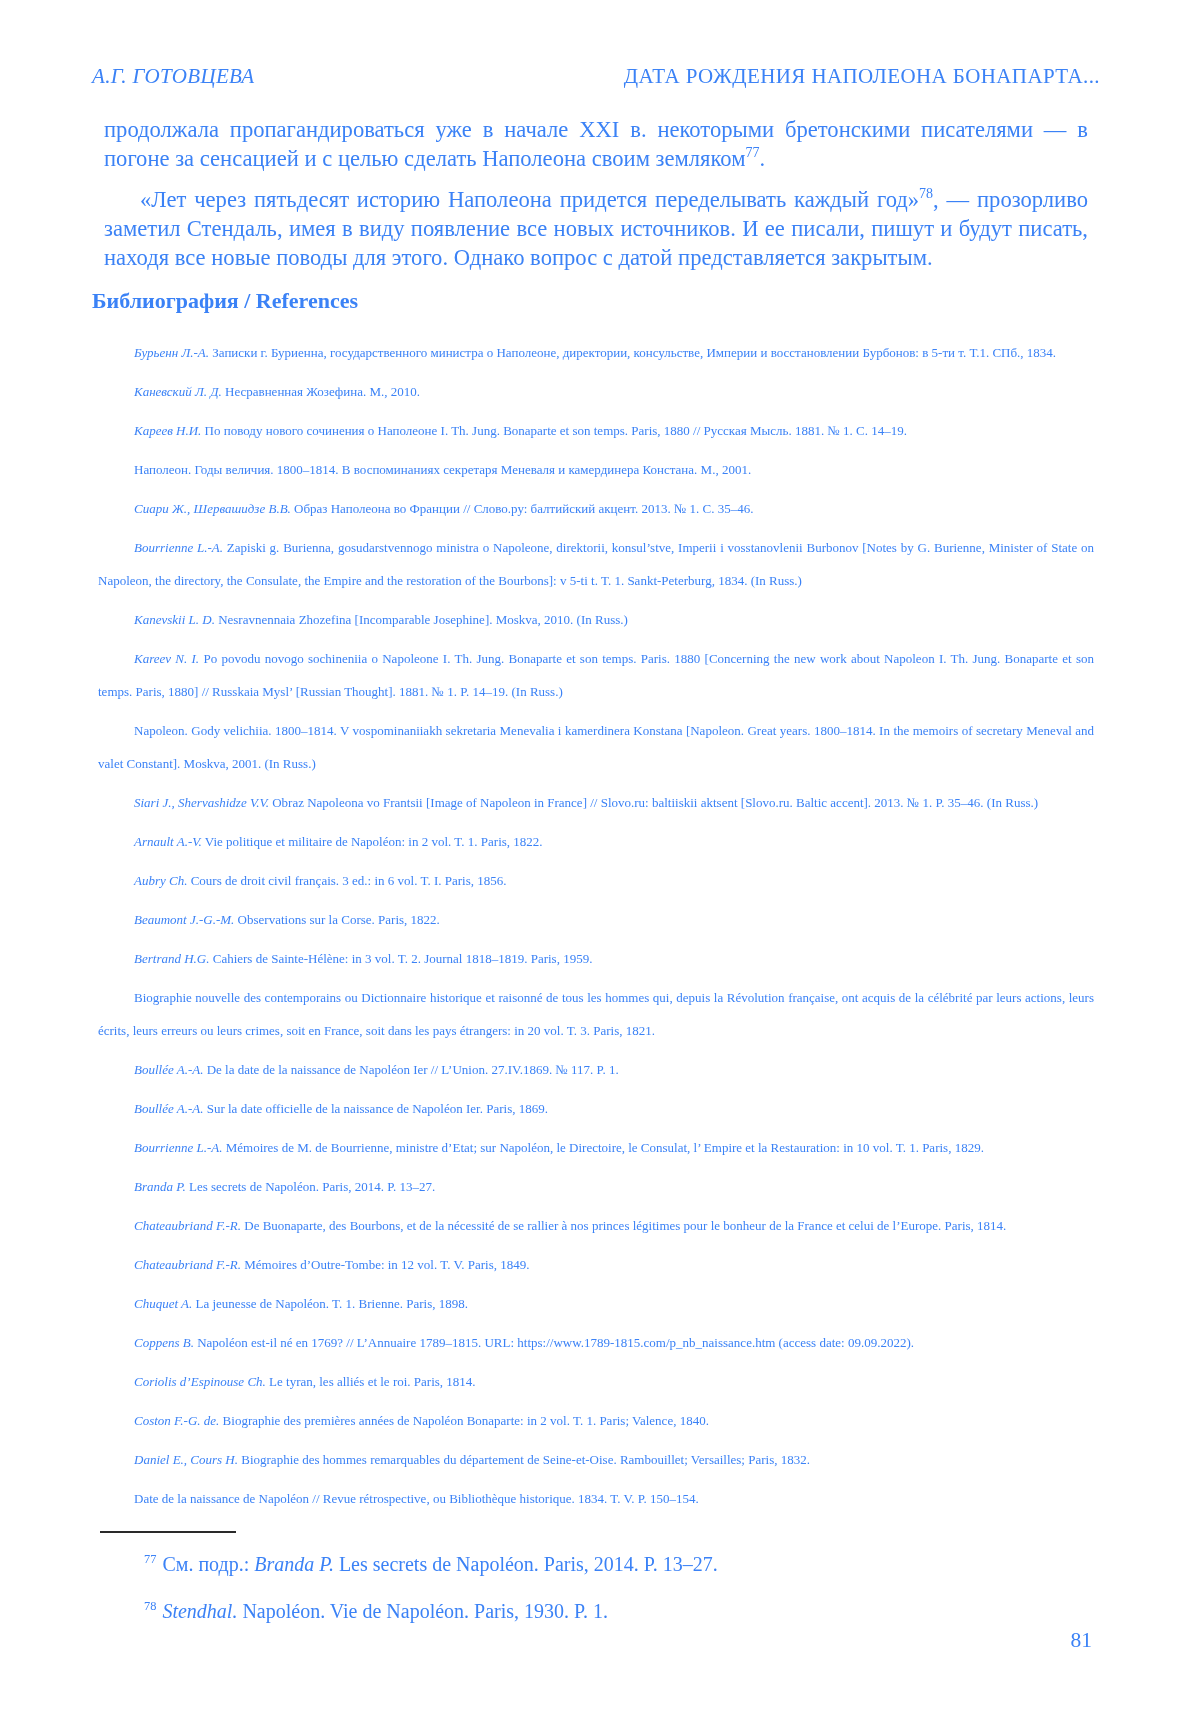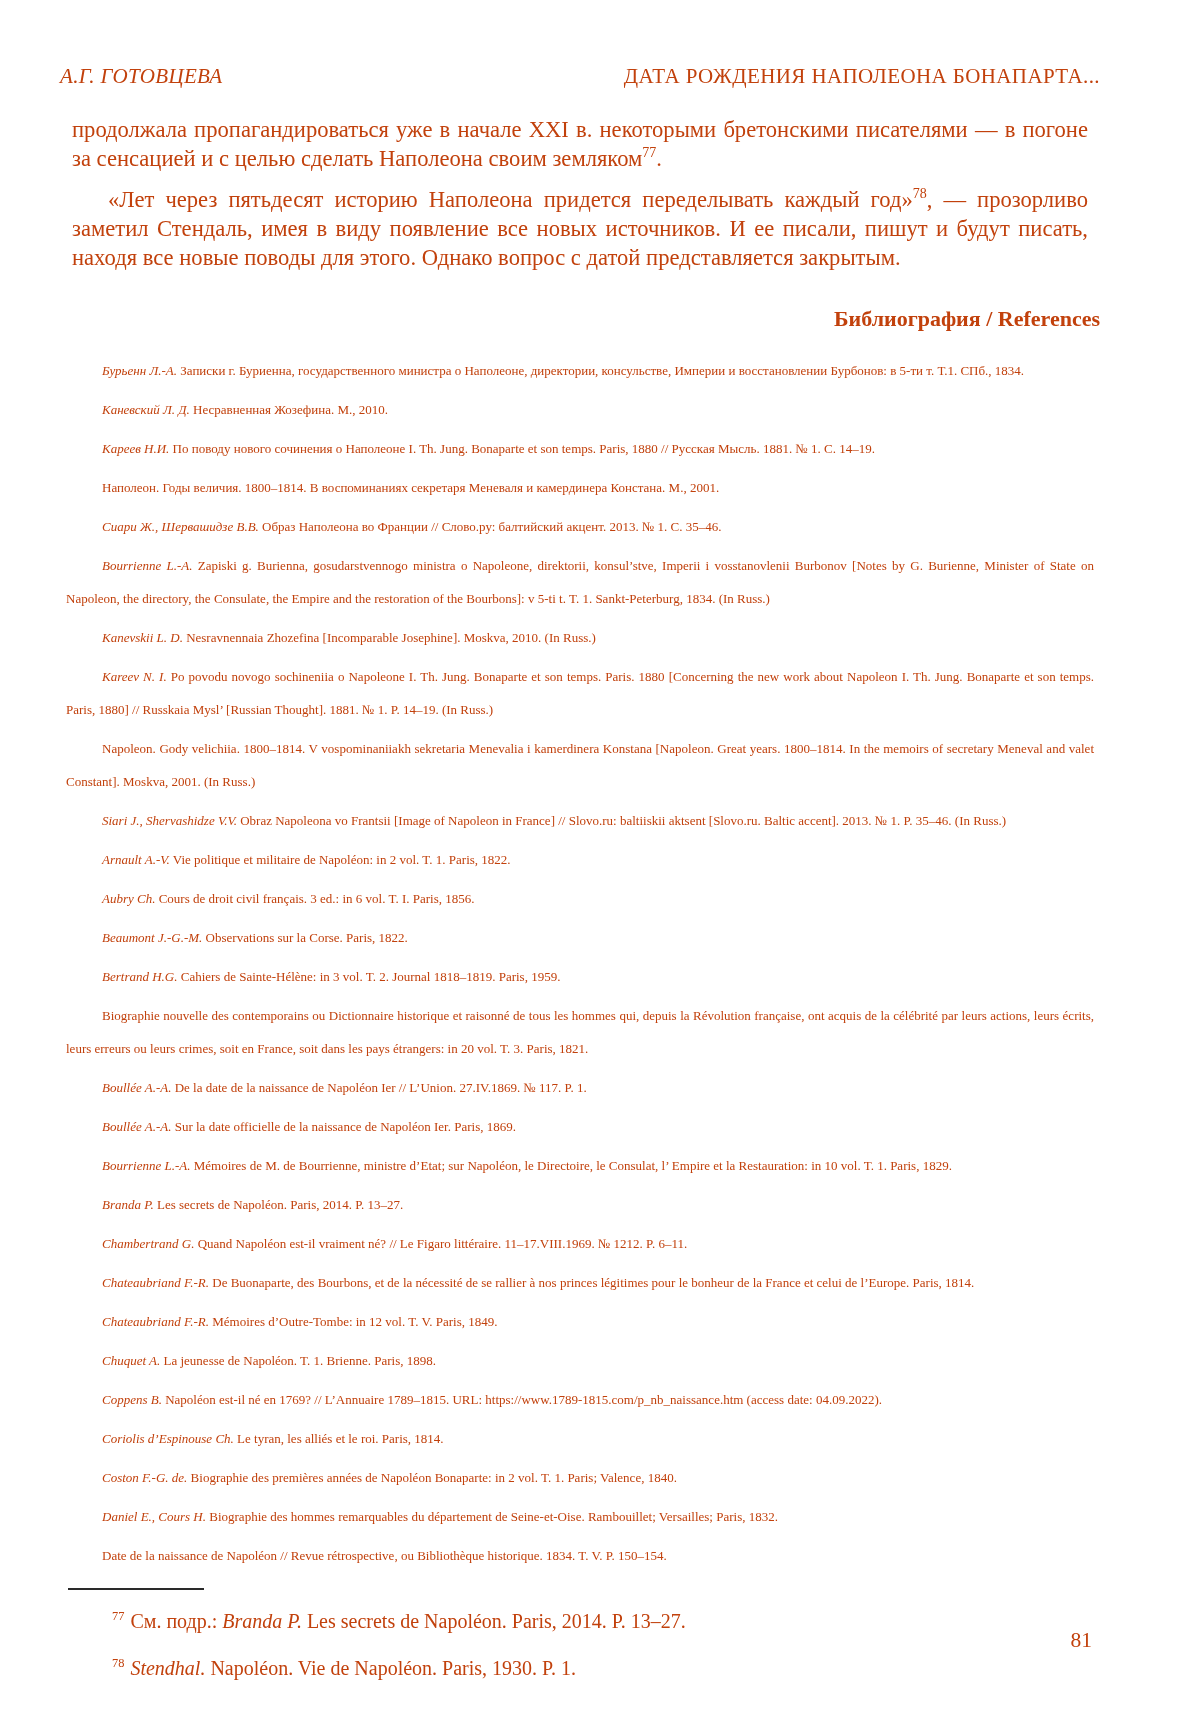--- a/index.html
+++ b/index.html
@@ -1,28 +1,28 @@
 <!DOCTYPE html>
 <html lang="ru"><head>
 <meta charset="utf-8">
 <style>
   html,body{margin:0;padding:0;background:#e8e8e8;}
   .page{
     width:1200px;height:1719px;box-sizing:border-box;
-    margin:0 auto;background:#ffffff;color:#c2410c;
-    padding:64px 100px 0 60px;position:relative;overflow:hidden;
+    margin:0 auto;background:#ffffff;color:#3b82f6;
+    padding:64px 100px 0 92px;position:relative;overflow:hidden;
     font-family:"Liberation Serif","DejaVu Serif",serif;
   }
   .running-head{display:flex;justify-content:space-between;align-items:baseline;
     font-size:21px;margin-bottom:26px;}
   .rh-left{font-style:italic;letter-spacing:.3px;}
   .rh-right{letter-spacing:.4px;}
   .body-text p{margin:12px;font-size:22.6px;line-height:29px;text-align:justify;text-indent:36px;}
   .body-text p.noindent{text-indent:0;}
-  .bib-heading{margin:34px 0 22px 0;font-size:22px;font-weight:bold;text-align:right;}
+  .bib-heading{margin:16px 0 22px 0;font-size:22px;font-weight:bold;text-align:left;}
   .bibliography p{margin:6px;font-size:13px;line-height:33px;text-align:justify;text-indent:36px;}
   i{font-style:italic;}
   sup{font-size:.62em;line-height:0;vertical-align:super;}
   .footnote-rule{width:136px;border:0;border-top:2px solid #2a2a2a;margin:16px 0 12px 8px;}
   .footnotes p{margin:16px;font-size:20px;line-height:31px;text-align:justify;text-indent:36px;}
   .fn-marker{margin-right:6px;}
   .page-number{position:absolute;right:108px;top:1628px;font-size:21.5px;}
 </style>
 </head>
 <body>
@@ -54,25 +54,24 @@
       <p class=""><i>Siari J., Shervashidze V.V.</i><span> Obraz Napoleona vo Frantsii [Image of Napoleon in France] // Slovo.ru: baltiiskii aktsent [Slovo.ru. Baltic accent]. 2013. № 1. P. 35–46. (In Russ.)</span></p>
       <p class=""><i>Arnault A.-V.</i><span> Vie politique et militaire de Napoléon: in 2 vol. T. 1. Paris, 1822.</span></p>
       <p class=""><i>Aubry Ch.</i><span> Cours de droit civil français. 3 ed.: in 6 vol. T. I. Paris, 1856.</span></p>
       <p class=""><i>Beaumont J.-G.-M.</i><span> Observations sur la Corse. Paris, 1822.</span></p>
       <p class=""><i>Bertrand H.G.</i><span> Cahiers de Sainte-Hélène: in 3 vol. T. 2. Journal 1818–1819. Paris, 1959.</span></p>
       <p class=""><span>Biographie nouvelle des contemporains ou Dictionnaire historique et raisonné de tous les hommes qui, depuis la Révolution française, ont acquis de la célébrité par leurs actions, leurs écrits, leurs erreurs ou leurs crimes, soit en France, soit dans les pays étrangers: in 20 vol. T. 3. Paris, 1821.</span></p>
       <p class=""><i>Boullée A.-A.</i><span> De la date de la naissance de Napoléon Ier // L’Union. 27.IV.1869. № 117. P. 1.</span></p>
       <p class=""><i>Boullée A.-A.</i><span> Sur la date officielle de la naissance de Napoléon Ier. Paris, 1869.</span></p>
       <p class=""><i>Bourrienne L.-A.</i><span> Mémoires de M. de Bourrienne, ministre d’Etat; sur Napoléon, le Directoire, le Consulat, l’ Empire et la Restauration: in 10 vol. T. 1. Paris, 1829.</span></p>
       <p class=""><i>Branda P.</i><span> Les secrets de Napoléon. Paris, 2014. P. 13–27.</span></p>
-      <p class=""><i>Chambertrand G.</i><span> Quand Napoléon est-il vraiment né? // Le Figaro littéraire. 11–17.VIII.1969. № 1212. P. 6–11.</span></p>
       <p class=""><i>Chateaubriand F.-R.</i><span> De Buonaparte, des Bourbons, et de la nécessité de se rallier à nos princes légitimes pour le bonheur de la France et celui de l’Europe. Paris, 1814.</span></p>
       <p class=""><i>Chateaubriand F.-R.</i><span> Mémoires d’Outre-Tombe: in 12 vol. T. V. Paris, 1849.</span></p>
       <p class=""><i>Chuquet A.</i><span> La jeunesse de Napoléon. T. 1. Brienne. Paris, 1898.</span></p>
-      <p class=""><i>Coppens B.</i><span> Napoléon est-il né en 1769? // L’Annuaire 1789–1815. URL: https://www.1789-1815.com/p_nb_naissance.htm (access date: 04.09.2022).</span></p>
+      <p class=""><i>Coppens B.</i><span> Napoléon est-il né en 1769? // L’Annuaire 1789–1815. URL: https://www.1789-1815.com/p_nb_naissance.htm (access date: 09.09.2022).</span></p>
       <p class=""><i>Coriolis d’Espinouse Ch.</i><span> Le tyran, les alliés et le roi. Paris, 1814.</span></p>
       <p class=""><i>Coston F.-G. de.</i><span> Biographie des premières années de Napoléon Bonaparte: in 2 vol. T. 1. Paris; Valence, 1840.</span></p>
       <p class=""><i>Daniel E., Cours H.</i><span> Biographie des hommes remarquables du département de Seine-et-Oise. Rambouillet; Versailles; Paris, 1832.</span></p>
       <p class=""><span>Date de la naissance de Napoléon // Revue rétrospective, ou Bibliothèque historique. 1834. T. V. P. 150–154.</span></p>
     </section>
 
   <hr class="footnote-rule">
 
   <section class="footnotes">
       <p class=""><sup class="fn-marker">77</sup><span>См. подр.: </span><i>Branda P.</i><span> Les secrets de Napoléon. Paris, 2014. P. 13–27.</span></p>

